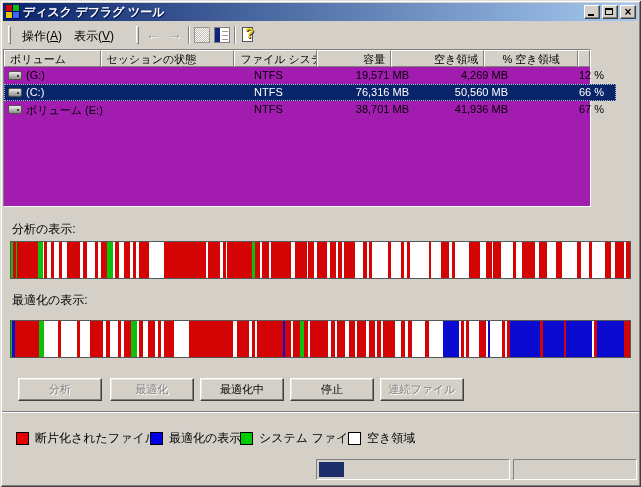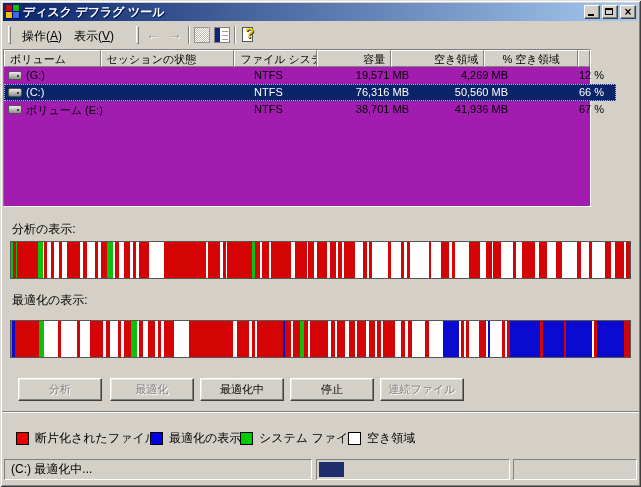--- a/index.html
+++ b/index.html
@@ -370,19 +370,18 @@
       <div class="legend-item" style="left: 240px;">
         <span class="legend-sq" style="background: rgb(0, 204, 0);"></span>
         <span>システム ファイル</span>
       </div>
       <div class="legend-item" style="left: 348px;">
         <span class="legend-sq" style="background: rgb(255, 255, 255);"></span>
         <span>空き領域</span>
       </div>
     </div>
 
-  <div class="sb-panel" style="left:4px;width:308px">(C:) 最適化中...</div>
   <div class="sb-panel sb-progress-wrap" style="left:316px;width:194px">
     <div class="sb-chunk" id="sb-chunk" style="width: 25px; background: rgb(27, 45, 107);"></div>
   </div>
   <div class="sb-panel" style="left:513px;width:124px"></div>
 
 </div>
 
 </body></html>

